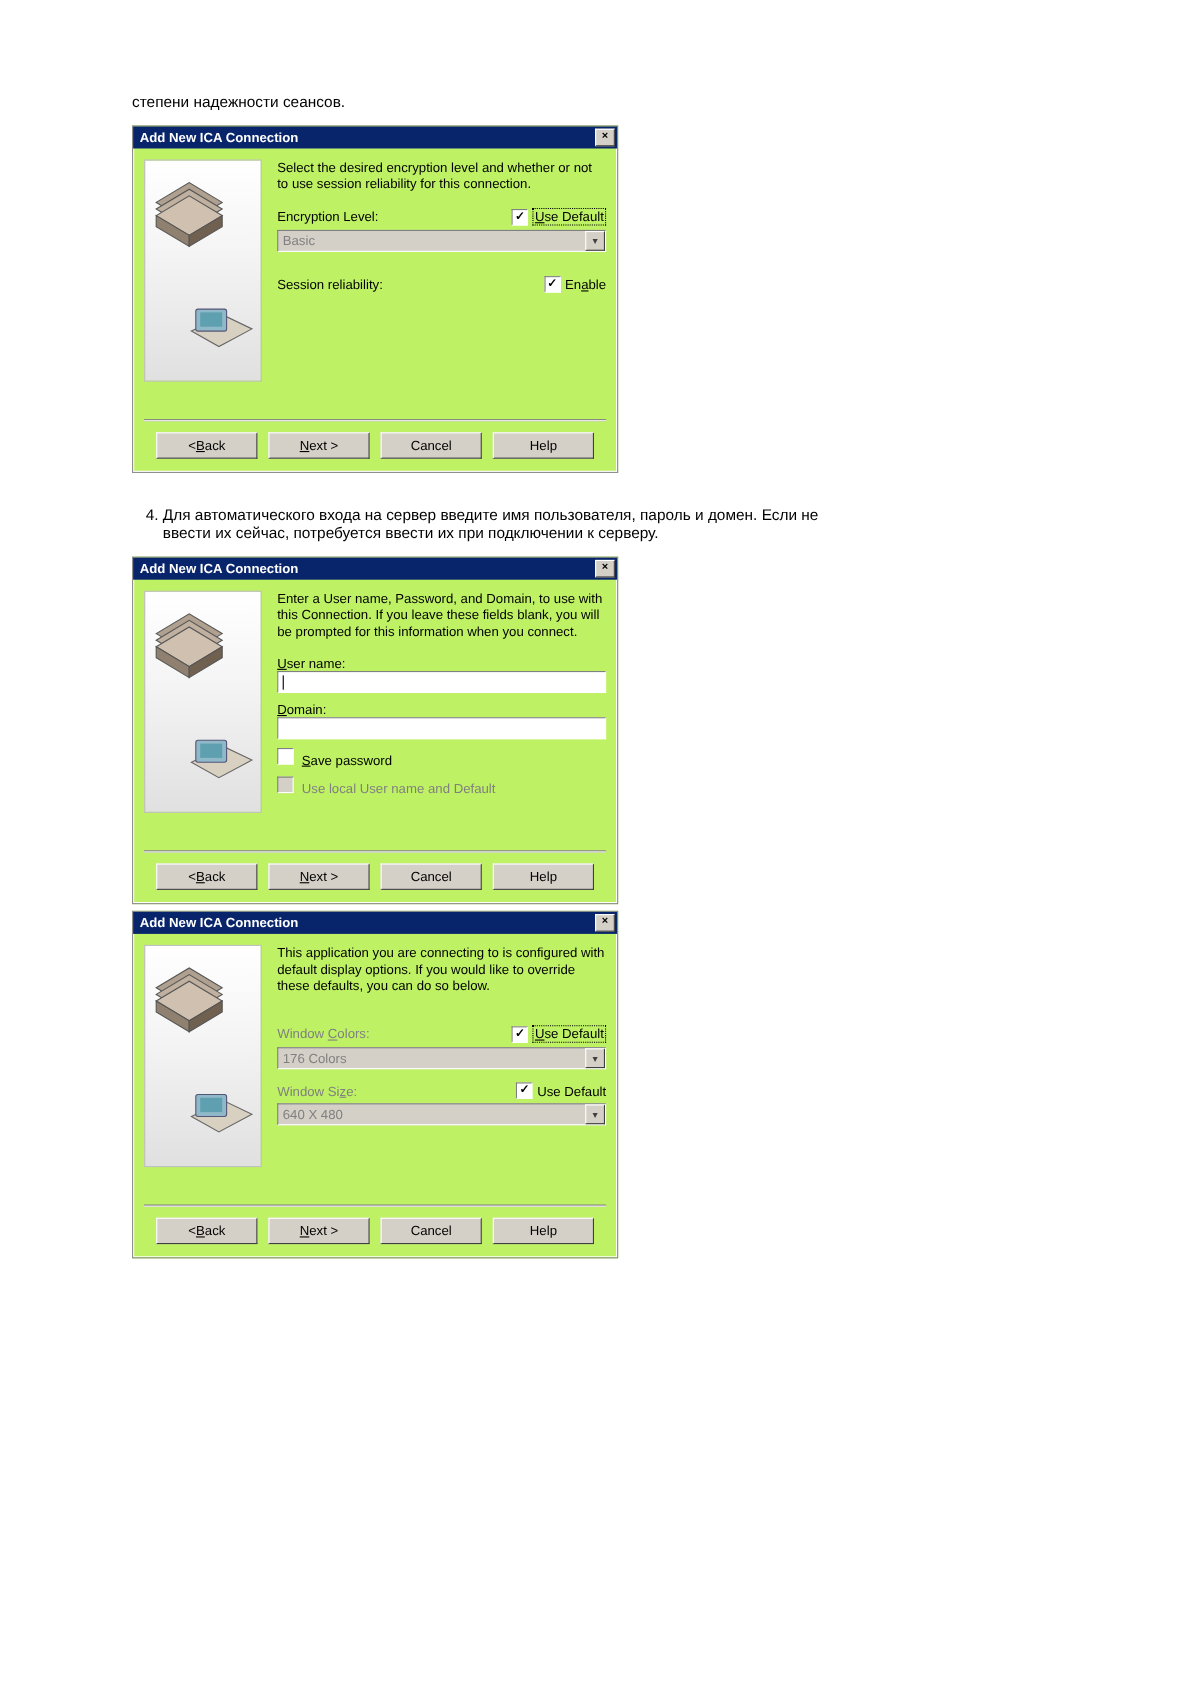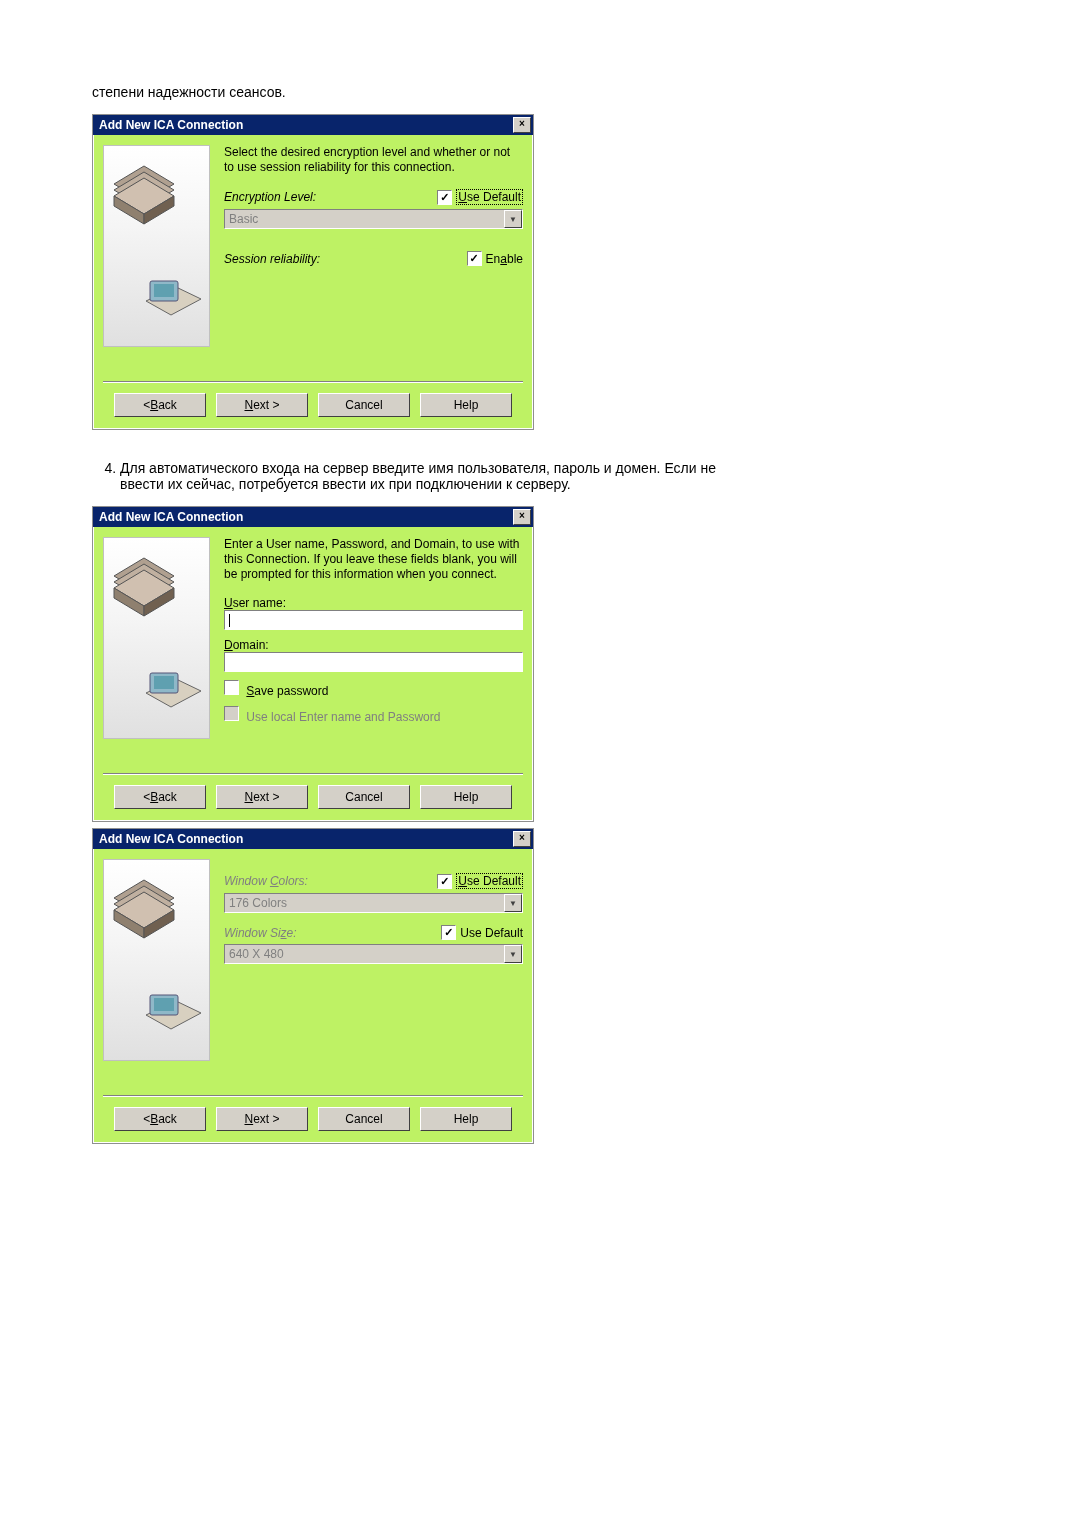--- a/index.html
+++ b/index.html
@@ -7,21 +7,21 @@
     padding: 0;
     background: #fff;
     font-family: Arial, Helvetica, sans-serif;
     font-size: 12px;
     color: #000;
   }
   .page {
     width: 896px;
     min-height: 1528px;
     box-sizing: border-box;
-    padding: 80px 140px 60px 92px;
+    padding: 80px 140px 60px 120px;
   }
   .body-text {
     font-size: 14px;
     margin: 4px 0 14px 0;
   }
   
   ol.steps {
     font-size: 14px;
     margin: 0;
     padding-left: 28px;
@@ -89,21 +89,20 @@
     line-height: 1.25;
   }
   .row {
     display: flex;
     align-items: center;
     margin: 4px 0;
   }
   .lbl {
     flex: 1;
     font-size: 12px;
-    font-style: italic;
   }
   .disabled { color: #808080; }
   .chk {
     display: inline-flex;
     align-items: center;
     font-size: 12px;
   }
   .chkbox {
     width: 13px; height: 13px;
     background: #fff;
@@ -312,21 +311,21 @@
           <span class="fieldlabel"><span class="u">D</span><span>omain:</span></span>
           <div class="input"></div>
         </div>
 
         <div class="chk blk">
           <span class="chkbox"></span>
           <span><span class="u">S</span><span>ave password</span></span>
         </div>
         <div class="chk blk disabled">
           <span class="chkbox" style="background:#d4d0c8"></span>
-          <span>Use local Enter name and Password</span>
+          <span>Use local User name and Default</span>
         </div>
       </div>
     </div>
     <div class="sep"></div>
     <div class="buttons">
       <div class="btn">
           <span>&lt; </span>
           <span class="u">B</span>
           <span>ack</span>
         </div>
@@ -356,20 +355,21 @@
             <polygon points="60,30 30,48 30,58 60,40" fill="#706050" stroke="#555"></polygon>
           </g>
           <g transform="translate(42,135)">
             <polygon points="0,20 30,6 55,18 25,34" fill="#d8d0c0" stroke="#666"></polygon>
             <rect x="4" y="0" width="28" height="20" rx="2" fill="#8fb8c8" stroke="#557"></rect>
             <rect x="8" y="3" width="20" height="13" fill="#5fa0b0"></rect>
           </g>
         </svg>
       </div>
       <div class="content-area">
+        <p class="intro">This application you are connecting to is configured with default display options.  If you would like to override these defaults, you can do so below.</p>
 
         <div style="height:10px"></div>
 
         <div class="row">
           <span class="lbl disabled">
             <span>Window </span><span class="u">C</span><span>olors:</span>
           </span>
           <span class="chk">
             <span class="chkbox checked"></span>
             <span class="focus-outline"><span class="u">U</span><span>se Default</span></span>

